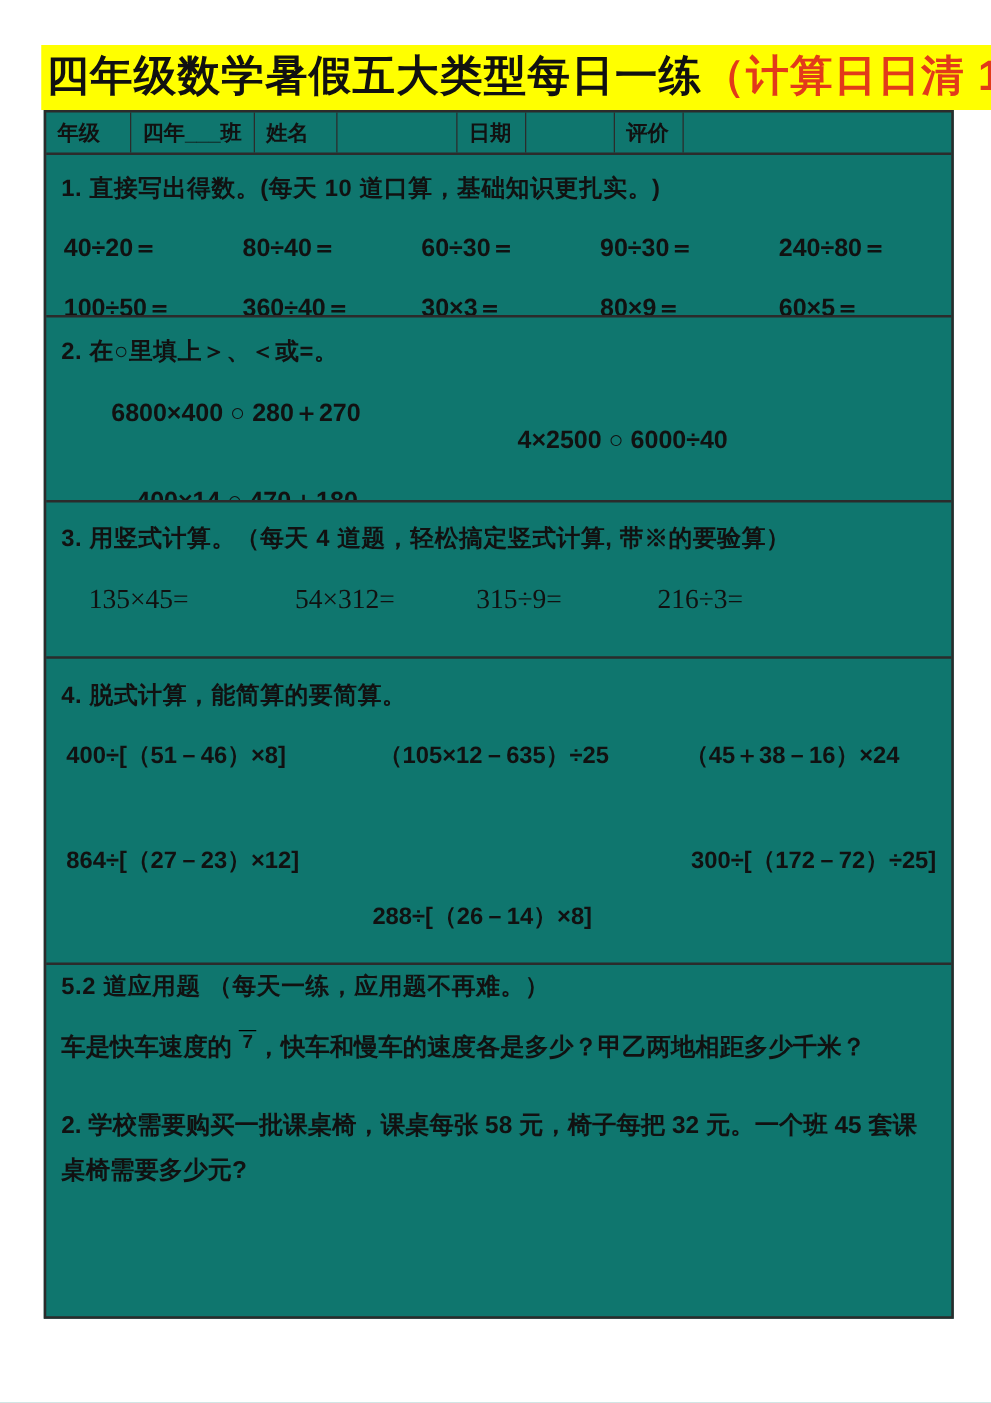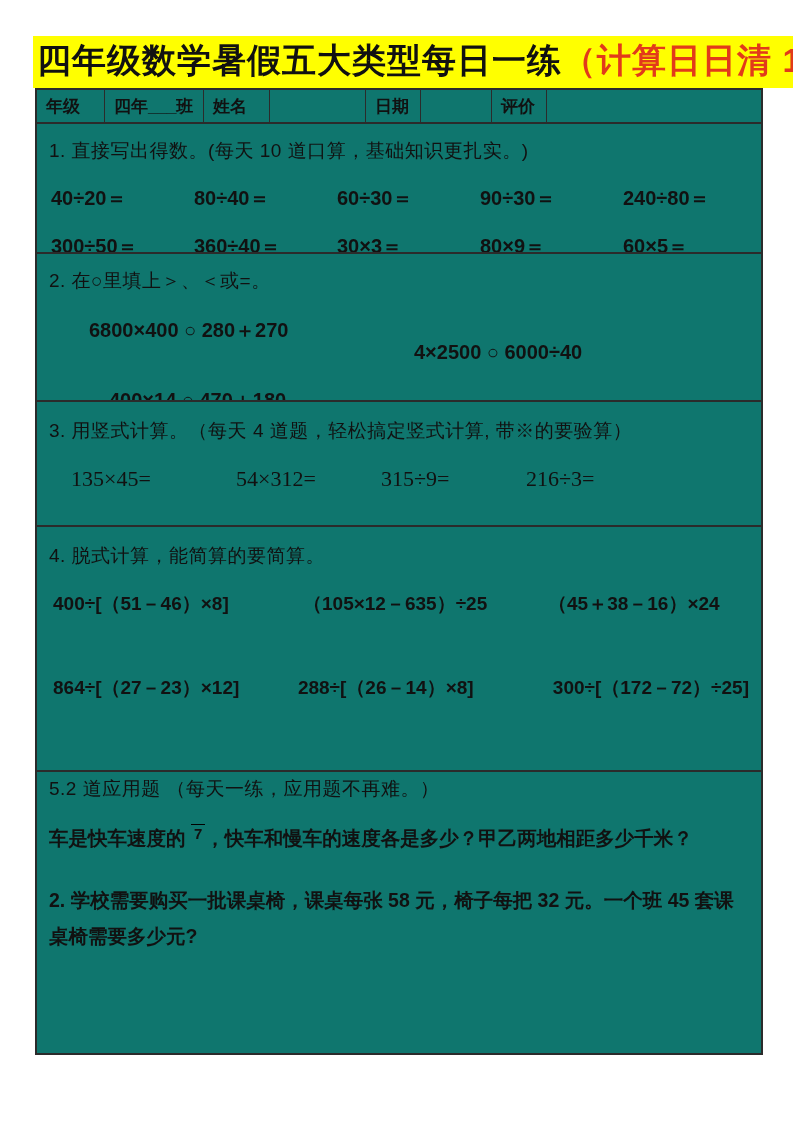--- a/index.html
+++ b/index.html
@@ -39,21 +39,21 @@
   .w-gradev { width:99px; }
   .w-name   { width:66px; }
   .w-namev  { width:96px; }
   .w-date   { width:55px; }
   .w-datev  { width:71px; }
   .w-eval   { width:55px; }
   .w-evalv  { flex:1; }
   
   .sec { border-bottom:2px solid #2b2b2b; padding:0 12px; overflow:hidden; }
   .sec:last-child { border-bottom:none; }
-  .sec-heading { font-size:19px; font-weight:normal; letter-spacing:0.5px; }
+  .sec-heading { font-size:19px; font-weight:bold; letter-spacing:0.5px; }
   .sec1 { height:130px; padding-top:14px; }
   .sec2 { height:148px; padding-top:14px; }
   .sec3 { height:125px; padding-top:16px; }
   .sec4 { height:245px; padding-top:16px; }
   .sec5 { height:281px; padding-top:4px; }
   
   .oral-row { display:flex; margin-top:21px; padding-left:2px;
               font-size:20px; font-weight:bold; }
   .oral-row span { width:143px; white-space:nowrap; }
   .oral-row span:last-child { width:auto; }
@@ -72,21 +72,21 @@
   .vert-row span:nth-child(2){ width:145px; }
   .vert-row span:nth-child(3){ width:145px; }
   
   .expr-row { display:flex; font-size:19px; font-weight:bold; padding-left:4px;
               white-space:nowrap; }
   .expr-row.r1 { margin-top:22px; }
   .expr-row.r1 span:nth-child(1){ width:250px; }
   .expr-row.r1 span:nth-child(2){ width:245px; }
   .expr-row.r2 { margin-top:58px; }
   .expr-row.r2 span:nth-child(1){ width:245px; }
-  .expr-row.r2 span:nth-child(2){ width:255px; }
+  .expr-row.r2 span:nth-child(2){ width:255px;margin-top:45px; }
   
   .word-problem { font-size:19.5px; font-weight:bold; }
   .wp1 { margin-top:16px; }
   .wp1 .wp-line { line-height:40px; white-space:nowrap; }
   .frac-num {
     display:inline-block; font-size:14px; line-height:1;
     border-bottom:1.5px solid #000; padding:0 3px 1px 3px;
     vertical-align:-4px;
   }
   .frac-den {
@@ -119,21 +119,21 @@
     <section class="sec sec1">
       <div class="sec-heading">1. 直接写出得数。(每天 10 道口算，基础知识更扎实。)</div>
       <div class="oral-row">
         <span>40÷20＝</span>
         <span>80÷40＝</span>
         <span>60÷30＝</span>
         <span>90÷30＝</span>
         <span>240÷80＝</span>
       </div>
       <div class="oral-row">
-        <span>300÷50＝</span>
+        <span>100÷50＝</span>
         <span>360÷40＝</span>
         <span>30×3＝</span>
         <span>80×9＝</span>
         <span>60×5＝</span>
       </div>
     </section>
 
     <section class="sec sec2">
       <div class="sec-heading">2. 在○里填上＞、＜或=。</div>
       <div class="cmp-row r1">

